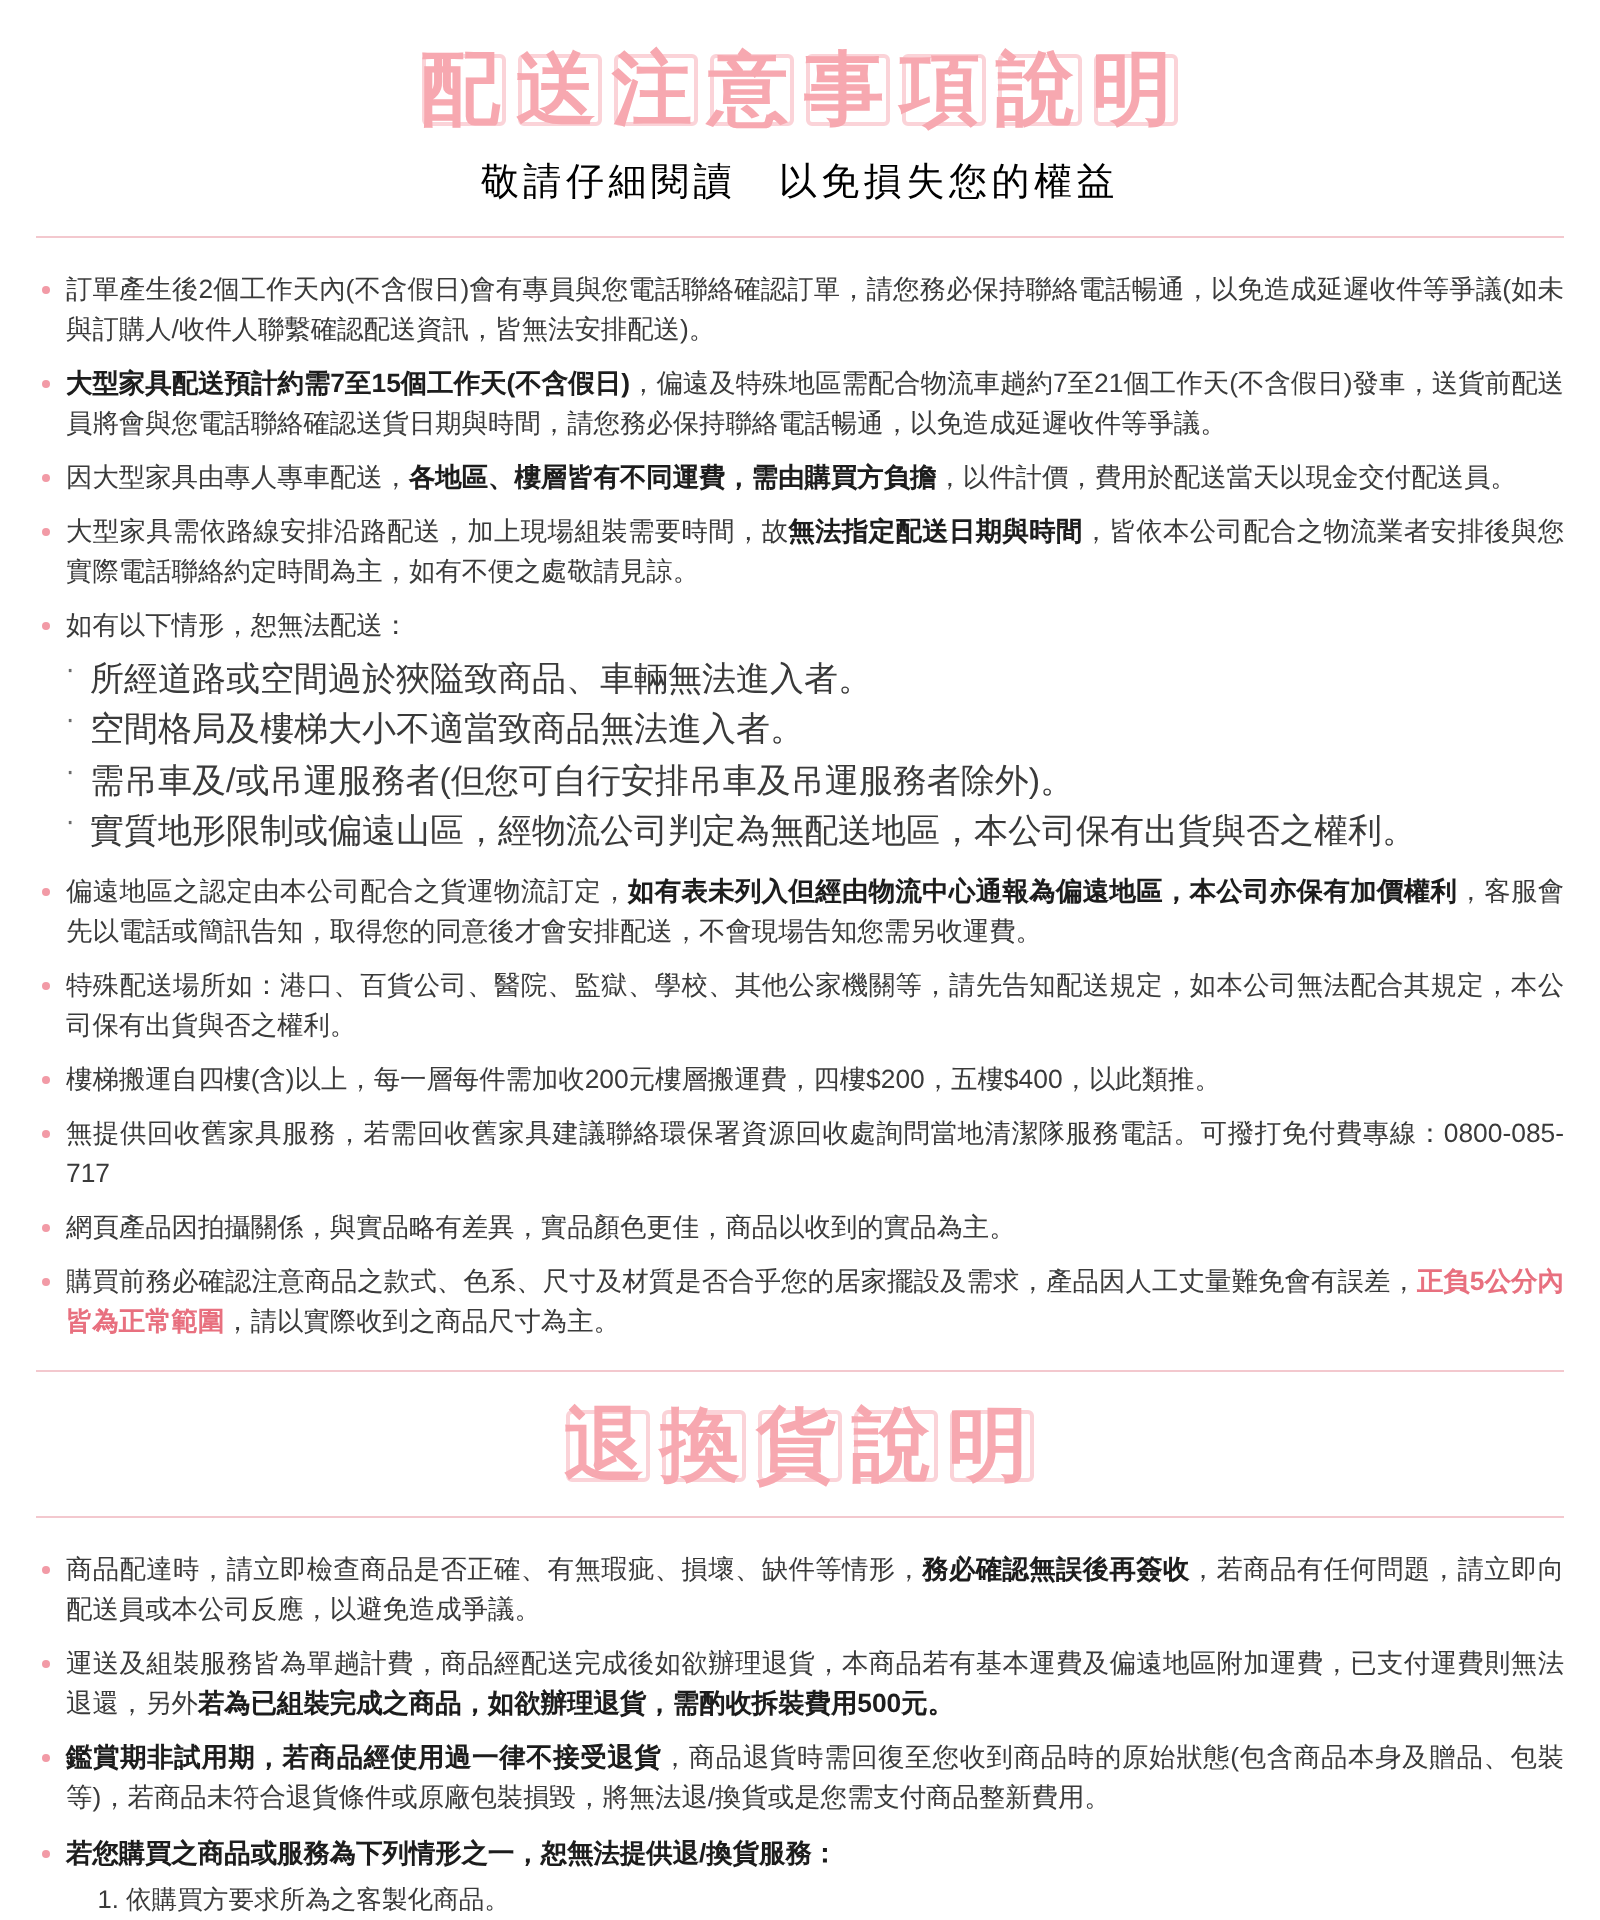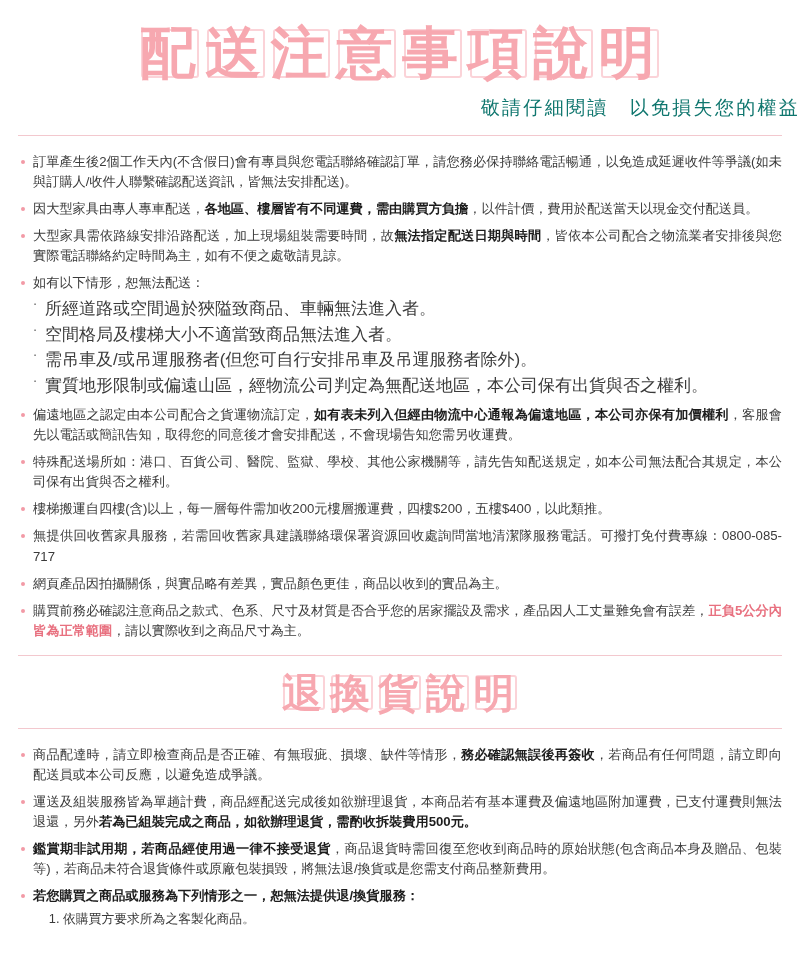--- a/index.html
+++ b/index.html
@@ -41,31 +41,31 @@
     left: 6%;
     right: 6%;
     top: 8%;
     bottom: 8%;
     border: 2px solid #fbd3d8;
     border-radius: 3px;
     pointer-events: none;
     z-index: -1;
   }
   .title1 {
-    font-size: 56px;
+    font-size: 40px;
     padding-top: 24px;
   }
   .title2 {
     font-size: 40px;
     text-decoration: underline;
   }
   .subtitle {
-    text-align: right;
+    text-align: center;
     font-size: 19px;
-    color: #0f766e;
+    color: #000000;
     letter-spacing: 0.12em;
     margin-top: 12px;
     margin-bottom: 10px;
     font-weight: normal;
   }
 
   
   .divider {
     border: none;
     border-top: 1px solid #f3c8ce;
@@ -145,20 +145,23 @@
   <div class="headline title1" id="t1"><span class="ch">配</span><span class="ch">送</span><span class="ch">注</span><span class="ch">意</span><span class="ch">事</span><span class="ch">項</span><span class="ch">說</span><span class="ch">明</span></div>
   <div class="subtitle">敬請仔細閱讀　以免損失您的權益</div>
   <hr class="divider">
 
   <div class="body">
     <ul class="bullets" id="list1">
         <li>
           <div><span>訂單產生後2個工作天內(不含假日)會有專員與您電話聯絡確認訂單，請您務必保持聯絡電話暢通，以免造成延遲收件等爭議(如未與訂購人/收件人聯繫確認配送資訊，皆無法安排配送)。</span></div>
         </li>
         <li>
+          <div><span class="blk">大型家具配送預計約需</span><span class="blk">7至15個工作天(不含假日)</span><span>，偏遠及特殊地區需配合物流車趟約7至21個工作天(不含假日)發車，送貨前配送員將會與您電話聯絡確認送貨日期與時間，請您務必保持聯絡電話暢通，以免造成延遲收件等爭議。</span></div>
+        </li>
+        <li>
           <div><span>因大型家具由專人專車配送，</span><span class="blk">各地區、樓層皆有不同運費，需由購買方負擔</span><span>，以件計價，費用於配送當天以現金交付配送員。</span></div>
         </li>
         <li>
           <div><span>大型家具需依路線安排沿路配送，加上現場組裝需要時間，故</span><span class="blk">無法指定配送日期與時間</span><span>，皆依本公司配合之物流業者安排後與您實際電話聯絡約定時間為主，如有不便之處敬請見諒。</span></div>
         </li>
         <li>
           <div><span>如有以下情形，恕無法配送：</span></div>
           <ul class="sub">
             <li>所經道路或空間過於狹隘致商品、車輛無法進入者。</li>
             <li>空間格局及樓梯大小不適當致商品無法進入者。</li>

